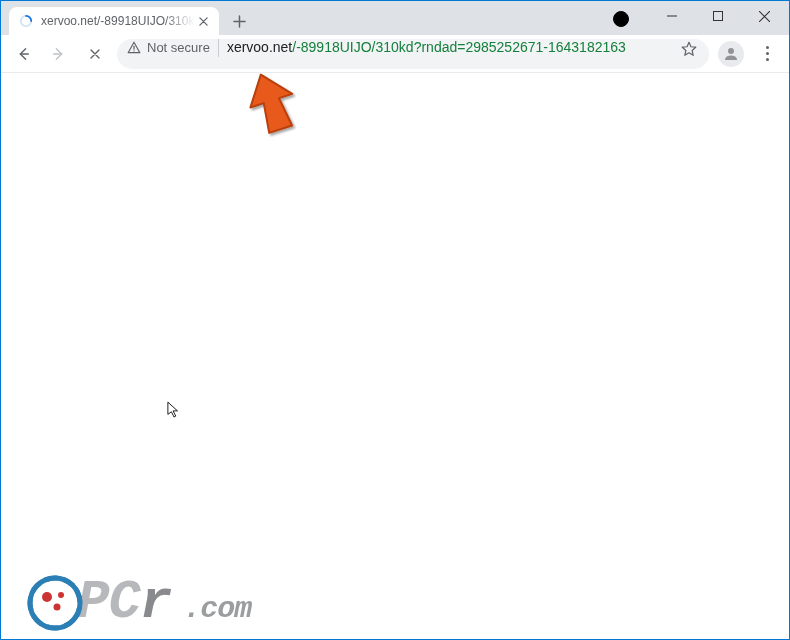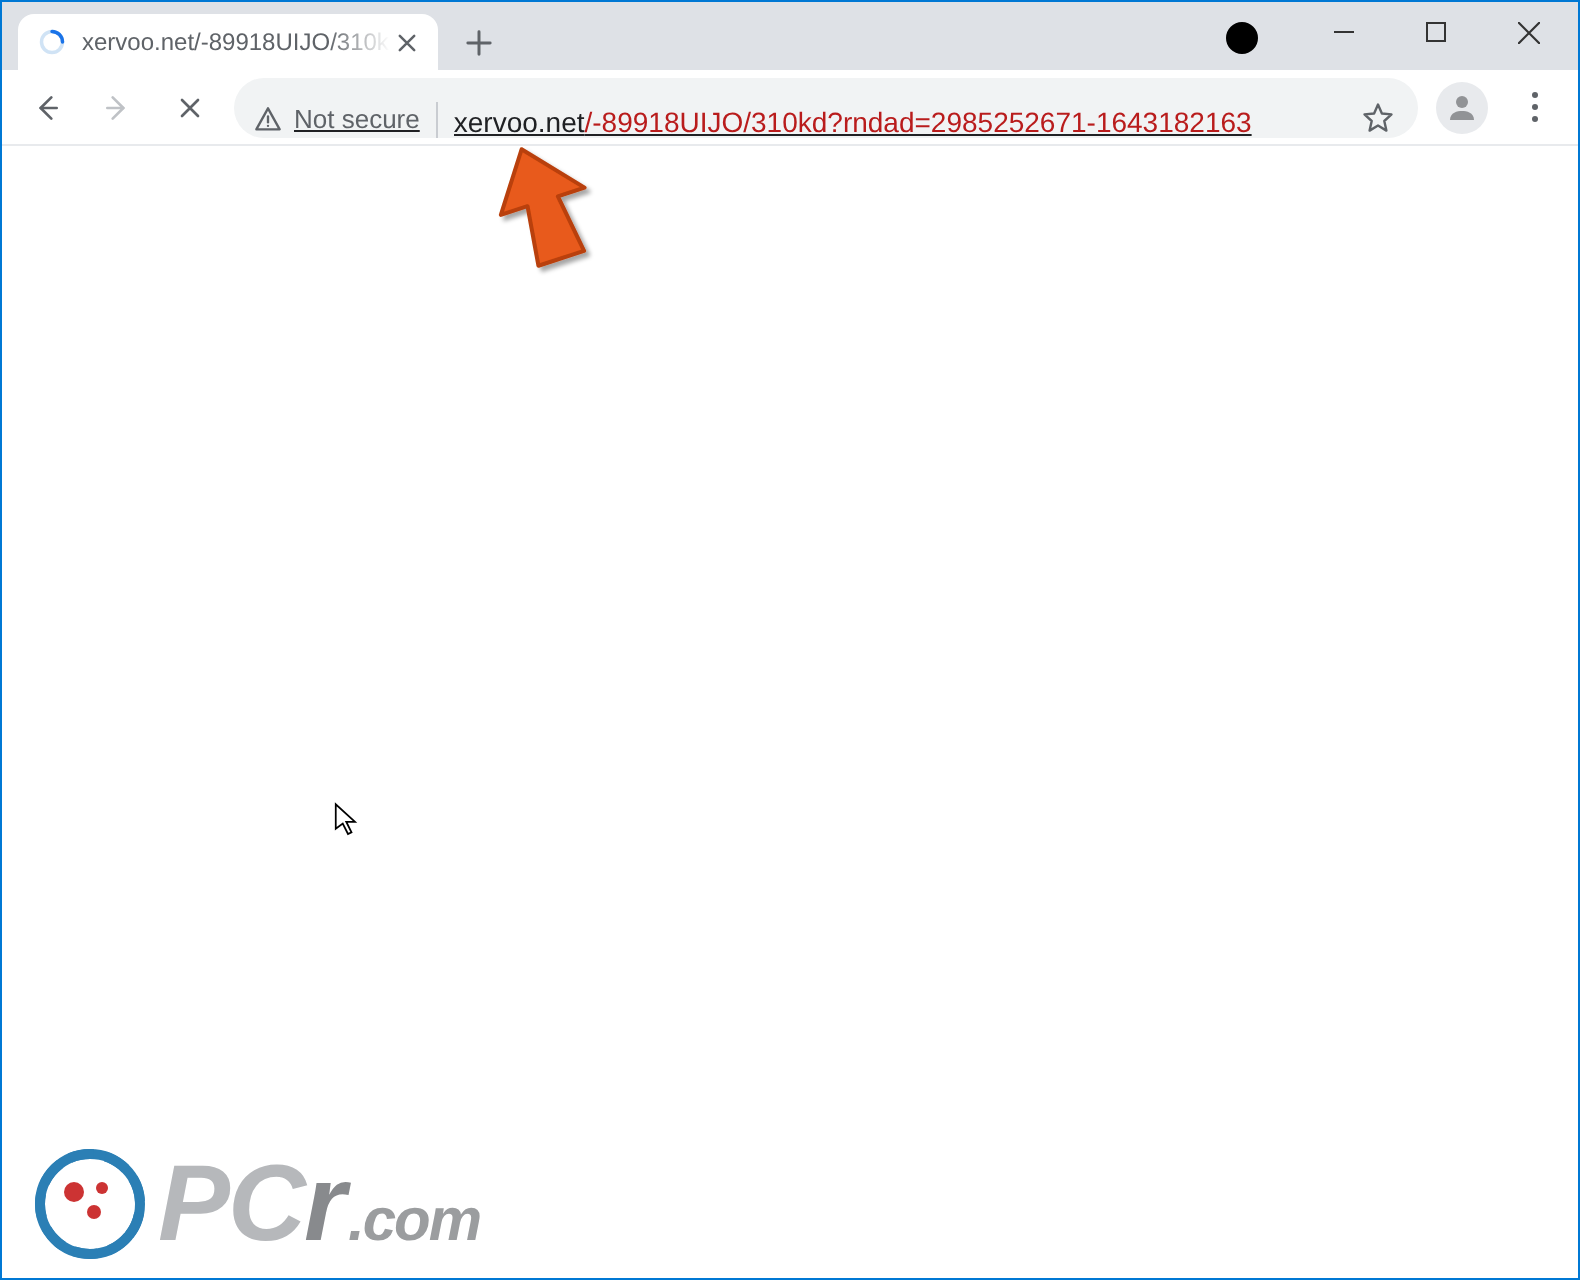--- a/index.html
+++ b/index.html
@@ -102,39 +102,38 @@
   color:#5f6368;
 }
 .nav-btn.disabled { color:#b9bbbe; cursor:default; }
 .nav-btn svg { width:16px; height:16px; }
 .omnibox {
   flex:1;
   height: 30px;
   background: #f1f3f4;
   border-radius: 15px;
   display:flex;
-  align-items:flex-end;
+  align-items:flex-start;
   padding: 0 10px;
   font-size: 14px;
   color:#202124;
   gap: 8px;
-  text-decoration: underline;
 }
 .sec-warn {
   display:flex; align-items:center; gap:6px;
   color:#5f6368;
   font-size: 13px;
   padding-right: 8px;
   border-right: 1px solid #c9ccd1;
   height: 18px;
 }
 .sec-warn svg { width:14px; height:14px; fill:#5f6368; }
 .url-text { flex:1; white-space:nowrap; overflow:hidden; }
 .url-domain { color:#202124;margin-top:12px; }
-.url-path { color:#b91c1c; }
+.url-path { color:#15803d; }
 .star-btn { width:20px; height:20px; display:flex; align-items:center; justify-content:center; cursor:pointer; color:#5f6368; }
 .star-btn svg { width:18px; height:18px; }
 .right-btn {
   width:28px; height:28px;
   border-radius:50%;
   display:flex; align-items:center; justify-content:center;
   cursor:pointer;
   color:#5f6368;
 }
 .avatar {
@@ -171,46 +170,46 @@
 }
 .cursor-arrow {
   position:absolute;
   top: 400px;
   left: 166px;
   width:16px; height:20px;
   pointer-events:none;
 }
 .watermark {
   position:absolute;
-  left: 16px;
+  left: 26px;
   bottom: 6px;
   display:flex;
   align-items:center;
-  gap: 12px;
-  font-family: Liberation Sans, sans-serif;
+  gap: 0;
+  font-family: Liberation Mono, monospace;
   font-style: italic;
   font-weight: 700;
   pointer-events:none;
 }
 .wm-icon {
   width: 56px; height:56px;
   position:relative;
   margin-right: -6px;
 }
 .wm-text {
   font-size: 54px;
   letter-spacing: -1px;
   color:#b6b8bb;
   display:flex;
   align-items:baseline;
 }
 .wm-pc { color:#b6b8bb; }
 .wm-r { color:#888a8d; }
 .wm-est { color:#b6b8bb; }
-.wm-dotcom { font-size: 30px; color:#9b9d9f; margin-left:2px; }
+.wm-dotcom { font-size: 30px; color:#9b9d9f; margin-left:12px; }
 </style>
 </head>
 <body>
 
 <div class="titlebar">
   <div class="tabs-area">
     <div class="tab">
       <span class="spinner">
         <svg viewBox="0 0 16 16">
             <circle cx="8" cy="8" r="6" fill="none" stroke="#d0e3f5" stroke-width="2"></circle>

